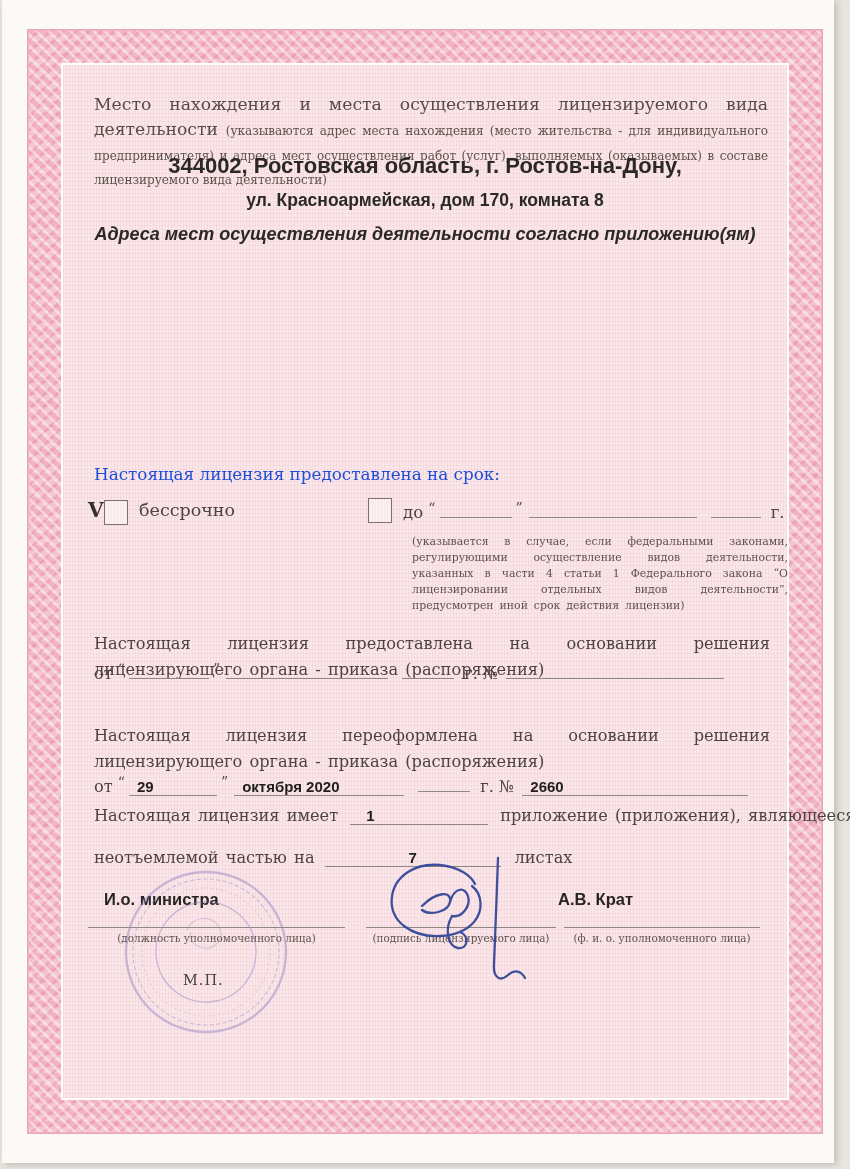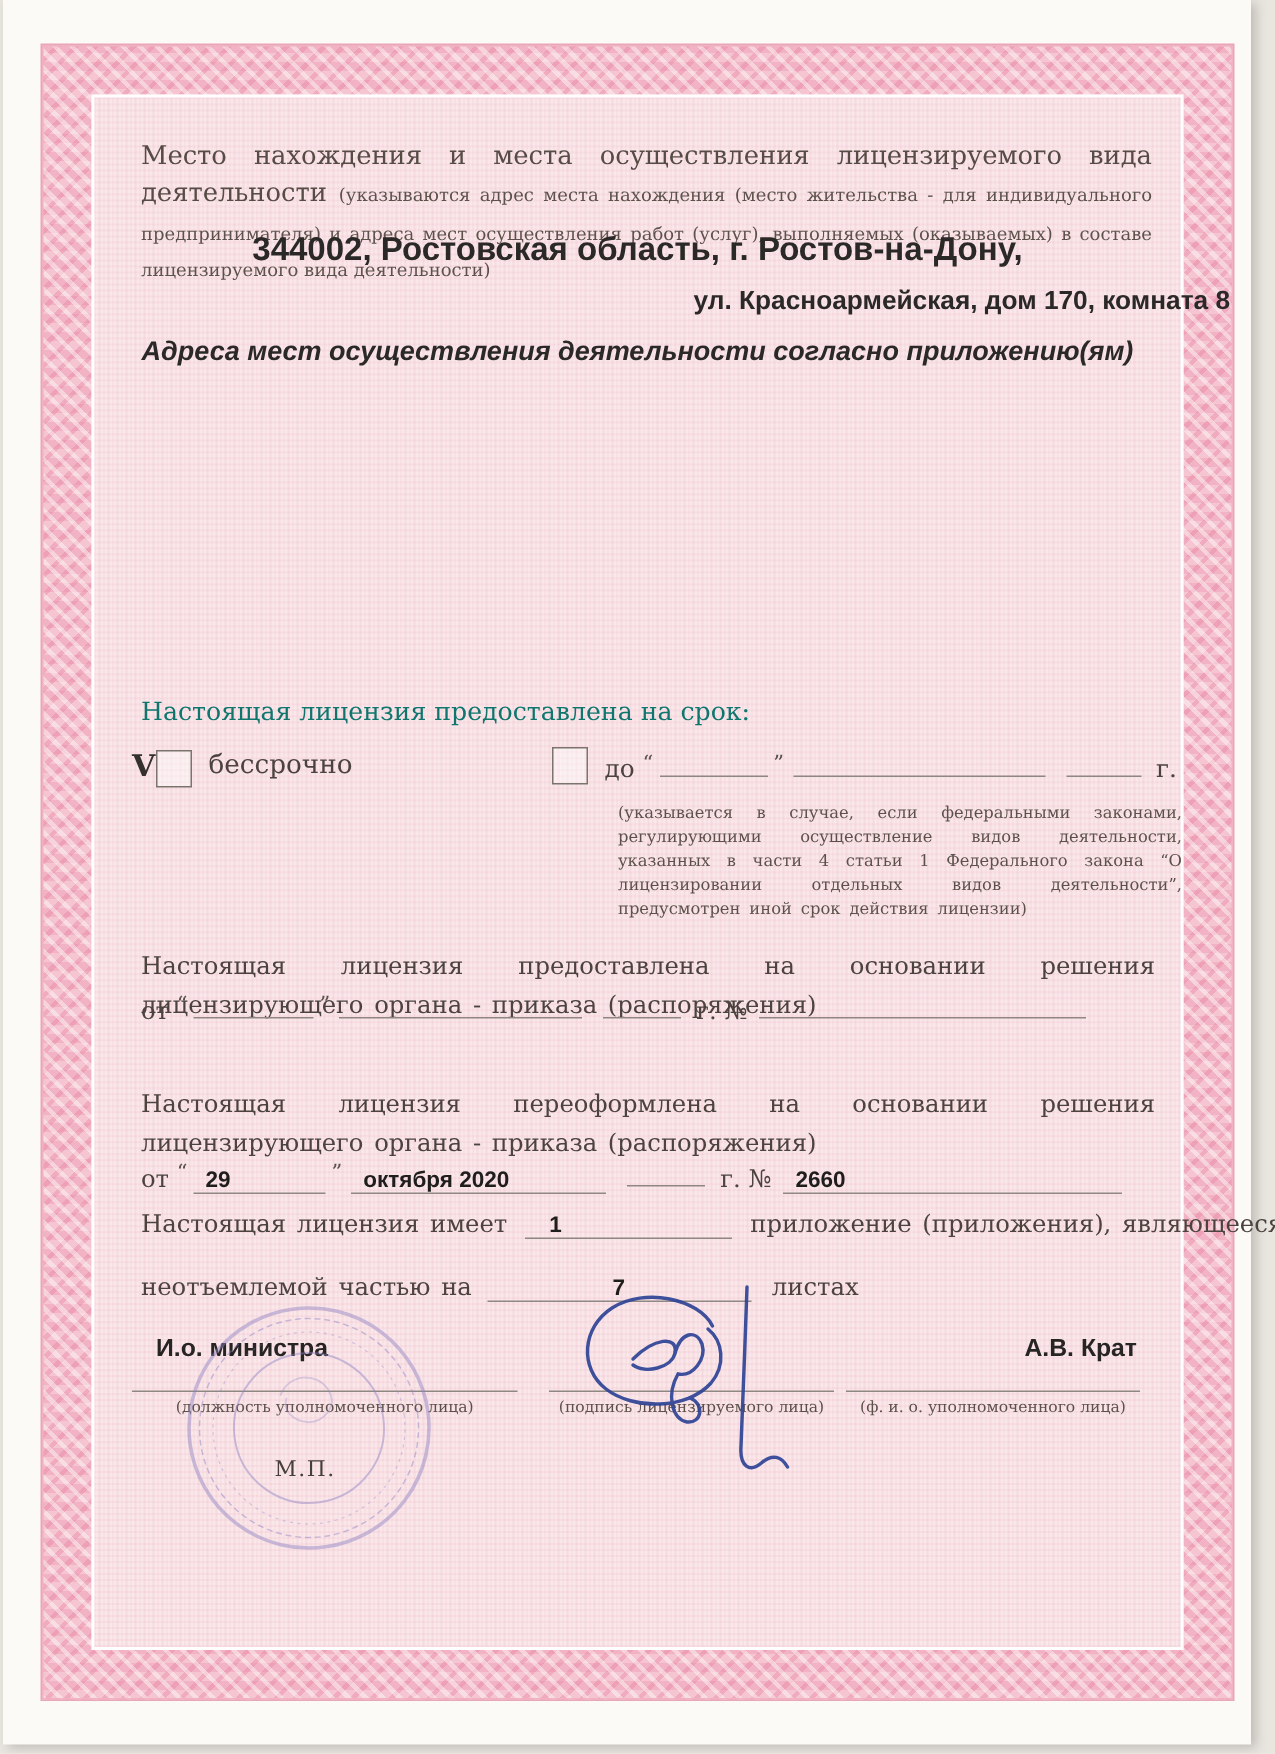--- a/index.html
+++ b/index.html
@@ -25,24 +25,24 @@
   .layer{position:absolute;inset:0;color:#4c433e;}
   .abs{position:absolute;}
   
   .intro{left:94px;top:82px;width:674px;text-align:justify;line-height:1.48;margin-top:10px;}
   .intro .lead{font-size:17.2px;color:#564b45;}
   .intro .note{font-size:12px;color:#5d524b;}
   
   .addr{left:30px;width:790px;text-align:center;font-family:"Liberation Sans",sans-serif;
         font-weight:bold;color:#2b2927;}
   .a1{top:153px;font-size:22px;}
-  .a2{top:190px;font-size:17.5px;text-align:right;}
+  .a2{top:190px;font-size:17.5px;}
   .a3{top:224px;font-size:18px;font-style:italic;}
   
-  .term-heading{left:94px;top:464px;font-size:16.8px;color:#0f766e;text-align:right;}
+  .term-heading{left:94px;top:464px;font-size:16.8px;color:#1d4ed8;text-align:right;}
   .vmark{left:88px;top:498px;font-size:20px;font-weight:bold;color:#34302d;}
   .cbox{width:22px;height:23px;border:1.6px solid #7b746d;background:rgba(255,255,255,.4);}
   .box1{left:104px;top:500px;}
   .perp-label{left:139px;top:500px;font-size:17.5px;}
   .until-line{left:368px;top:498px;white-space:nowrap;font-size:16.5px;}
   .until-line .cbox{display:inline-block;vertical-align:-5px;margin-right:11px;}
   .q{font-size:14px;position:relative;top:-5px;color:#5a504a;}
   .blank{display:inline-block;border-bottom:1.4px solid #8f8882;height:1em;}
   .fill{display:inline-block;border-bottom:1.4px solid #8f8882;
         font-family:"Liberation Sans",sans-serif;font-weight:bold;font-size:15px;
@@ -60,21 +60,21 @@
   .gb3{width:52px;margin:0 10px;} .gb4{width:218px;margin-left:8px;}
   .f1{width:80px;margin:0 4px;} .f2{width:162px;margin:0 4px 0 6px;} .f4{width:218px;margin-left:8px;}
   
   .annex1{left:94px;top:806px;white-space:nowrap;font-size:16.2px;word-spacing:2px;}
   .annex2{left:94px;top:848px;white-space:nowrap;font-size:16.2px;word-spacing:2px;}
   .af1{width:122px;margin:0 12px;padding-left:16px;}
   .af2{width:176px;margin:0 14px 0 10px;text-align:center;padding-left:0;}
   
   .sign-pos{left:104px;top:890px;font-size:16.5px;font-family:"Liberation Sans",sans-serif;
             font-weight:bold;color:#272523;}
-  .sign-name{left:558px;top:890px;width:200px;text-align:right;font-size:16.5px;
+  .sign-name{left:558px;top:890px;width:200px;font-size:16.5px;
              font-family:"Liberation Sans",sans-serif;font-weight:bold;color:#272523;}
   .sigline{border-bottom:1.3px solid #8f8882;height:0;top:927px;}
   .sl1{left:88px;width:257px;} .sl2{left:366px;width:190px;} .sl3{left:564px;width:196px;}
   .caption{top:932px;font-size:10.4px;text-align:center;color:#5c514a;}
   .cap1{left:88px;width:257px;} .cap2{left:366px;width:190px;} .cap3{left:564px;width:196px;}
   .mp{left:183px;top:972px;font-size:14.5px;color:#453e39;letter-spacing:1px;}
   .stamp{left:120px;top:866px;opacity:.45;transform:rotate(-8deg);}
   .sig-ink{left:378px;top:850px;}
 </style>
 </head>

